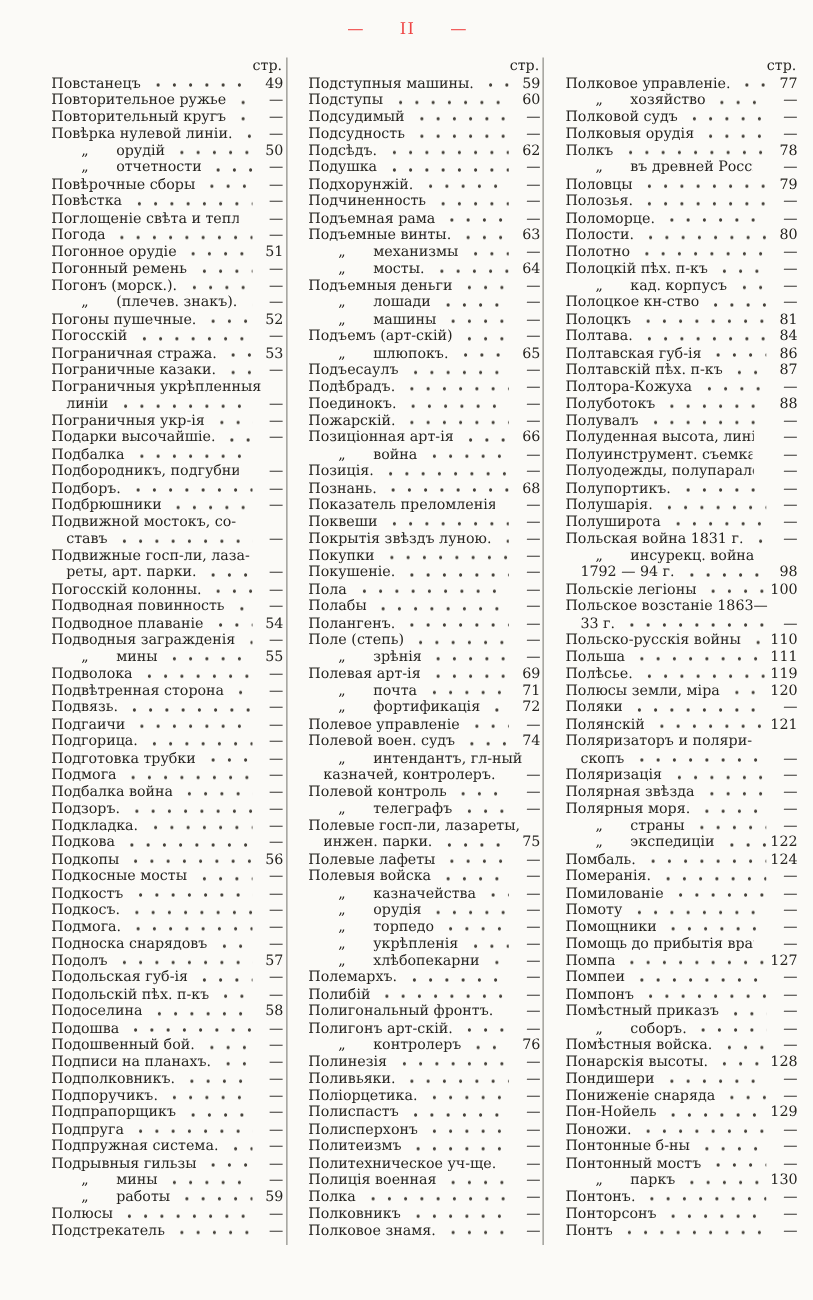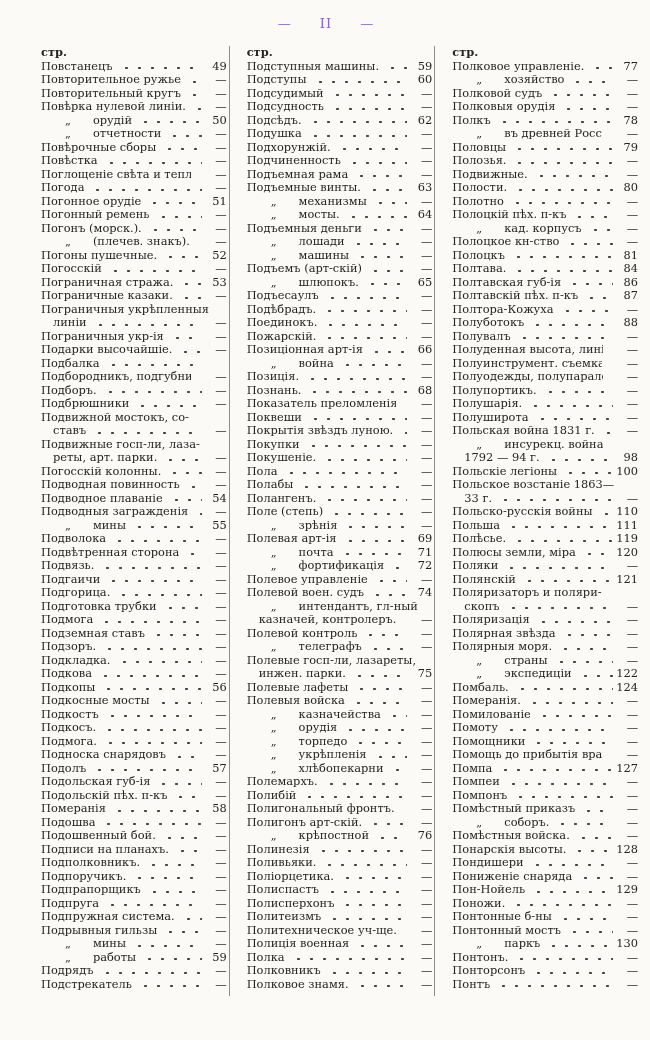--- a/index.html
+++ b/index.html
@@ -9,39 +9,39 @@
     color: #262420;
     font-family: "DejaVu Serif", serif;
     overflow: hidden;
   }
   .page { padding: 16px 10px 0 12px; }
   .doc-header {
     text-align: center;
     font-size: 13px;
     letter-spacing: 1px;
     margin-bottom: 15px;
-    color: #8b5cf6;
+    color: #ef4444;
   }
   .doc-header .numeral { margin: 0 28px; }
   .cols { display: flex; align-items: flex-start; }
   .col {
     flex: 1 1 0;
     min-width: 0;
     padding: 0 2px 0 17px;
     min-height: 950px;
   }
   .col:first-child { padding-left: 29px; }
   .col + .col { border-left: 1px solid #8f8d88; }
   .col-head {
-    text-align: left;
+    text-align: right;
     font-size: 11.4px;
     height: 13.5px;
     line-height: 13.5px;
     padding-right: 1px;
-    font-weight: bold;
+    font-weight: normal;
   }
   .row {
     display: flex;
     align-items: baseline;
     height: 13.5px;
     line-height: 13.5px;
     font-size: 11.4px;
     white-space: nowrap;
   }
   .term { flex: 0 1 auto; overflow: hidden; }
@@ -272,21 +272,21 @@
           <span class="term"><span class="ttext">Подготовка трубки</span></span>
           <span class="leader"></span>
           <span class="pnum">—</span>
         </div>
         <div class="row">
           <span class="term"><span class="ttext">Подмога</span></span>
           <span class="leader"></span>
           <span class="pnum">—</span>
         </div>
         <div class="row">
-          <span class="term"><span class="ttext">Подземная ставъ</span></span>
+          <span class="term"><span class="ttext">Подбалка война</span></span>
           <span class="leader"></span>
           <span class="pnum">—</span>
         </div>
         <div class="row">
           <span class="term"><span class="ttext">Подзоръ.</span></span>
           <span class="leader"></span>
           <span class="pnum">—</span>
         </div>
         <div class="row">
           <span class="term"><span class="ttext">Подкладка.</span></span>
@@ -337,21 +337,21 @@
           <span class="term"><span class="ttext">Подольская губ-ія</span></span>
           <span class="leader"></span>
           <span class="pnum">—</span>
         </div>
         <div class="row">
           <span class="term"><span class="ttext">Подольскій пѣх. п-къ</span></span>
           <span class="leader"></span>
           <span class="pnum">—</span>
         </div>
         <div class="row">
-          <span class="term"><span class="ttext">Померанія</span></span>
+          <span class="term"><span class="ttext">Подоселина</span></span>
           <span class="leader"></span>
           <span class="pnum">58</span>
         </div>
         <div class="row">
           <span class="term"><span class="ttext">Подошва</span></span>
           <span class="leader"></span>
           <span class="pnum">—</span>
         </div>
         <div class="row">
           <span class="term"><span class="ttext">Подошвенный бой.</span></span>
@@ -397,21 +397,21 @@
           <span class="term"><span class="ditto">„</span><span class="dtext">мины</span></span>
           <span class="leader"></span>
           <span class="pnum">—</span>
         </div>
         <div class="row">
           <span class="term"><span class="ditto">„</span><span class="dtext">работы</span></span>
           <span class="leader"></span>
           <span class="pnum">59</span>
         </div>
         <div class="row">
-          <span class="term"><span class="ttext">Подрядъ</span></span>
+          <span class="term"><span class="ttext">Полюсы</span></span>
           <span class="leader"></span>
           <span class="pnum">—</span>
         </div>
         <div class="row">
           <span class="term"><span class="ttext">Подстрекатель</span></span>
           <span class="leader"></span>
           <span class="pnum">—</span>
         </div>
       </div>
     <div class="col">
@@ -691,21 +691,21 @@
           <span class="term"><span class="ttext">Полигональный фронтъ.</span></span>
           <span class="leader"></span>
           <span class="pnum">—</span>
         </div>
         <div class="row">
           <span class="term"><span class="ttext">Полигонъ арт-скій.</span></span>
           <span class="leader"></span>
           <span class="pnum">—</span>
         </div>
         <div class="row">
-          <span class="term"><span class="ditto">„</span><span class="dtext">крѣпостной</span></span>
+          <span class="term"><span class="ditto">„</span><span class="dtext">контролеръ</span></span>
           <span class="leader"></span>
           <span class="pnum">76</span>
         </div>
         <div class="row">
           <span class="term"><span class="ttext">Полинезія</span></span>
           <span class="leader"></span>
           <span class="pnum">—</span>
         </div>
         <div class="row">
           <span class="term"><span class="ttext">Поливьяки.</span></span>
@@ -794,21 +794,21 @@
           <span class="term"><span class="ttext">Половцы</span></span>
           <span class="leader"></span>
           <span class="pnum">79</span>
         </div>
         <div class="row">
           <span class="term"><span class="ttext">Полозья.</span></span>
           <span class="leader"></span>
           <span class="pnum">—</span>
         </div>
         <div class="row">
-          <span class="term"><span class="ttext">Подвижные.</span></span>
+          <span class="term"><span class="ttext">Поломорце.</span></span>
           <span class="leader"></span>
           <span class="pnum">—</span>
         </div>
         <div class="row">
           <span class="term"><span class="ttext">Полости.</span></span>
           <span class="leader"></span>
           <span class="pnum">80</span>
         </div>
         <div class="row">
           <span class="term"><span class="ttext">Полотно</span></span>

